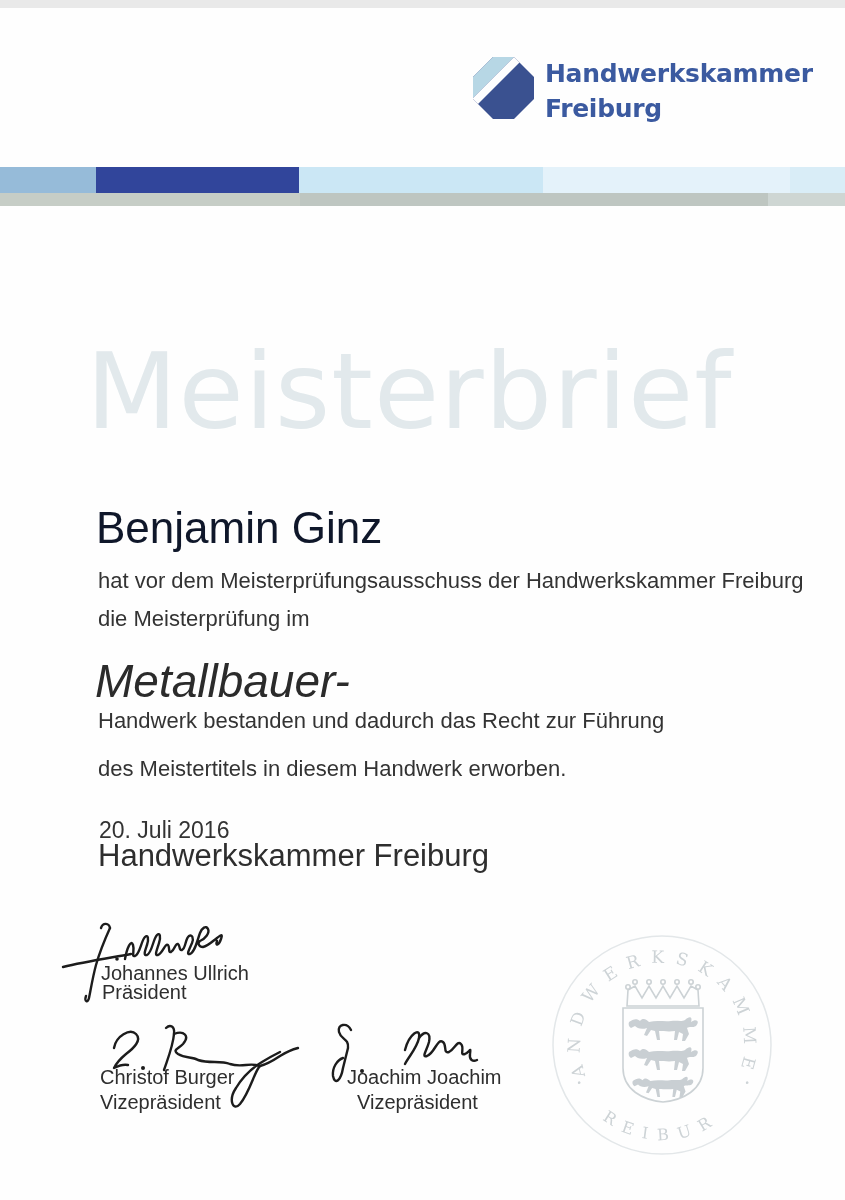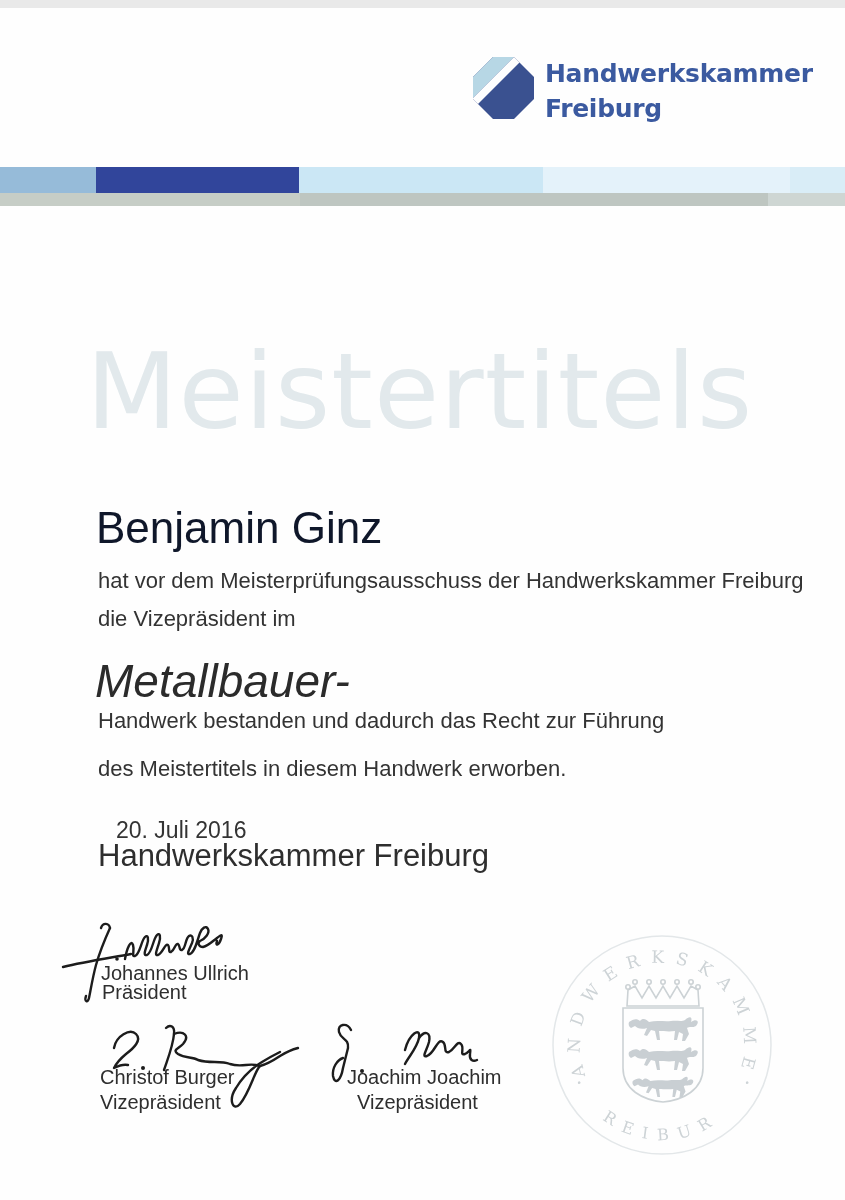--- a/index.html
+++ b/index.html
@@ -31,21 +31,21 @@
   }
 
   
   #recipient{left:96px;top:498px;font-size:44px;color:#0f172a;}
   .body-line{font-size:22px;color:#333;}
   #intro1{left:98px;top:562px;}
   #intro2{left:98px;top:600px;}
   #trade{left:95px;top:650px;font-size:46px;color:#2b2b2b;font-style:italic;}
   #outro1{left:98px;top:702px;}
   #outro2{left:98px;top:750px;}
-  #issue-date{left:116px;top:811px;font-size:23px;color:#333;}
+  #issue-date{left:99px;top:811px;font-size:23px;color:#333;}
   #issuer{left:98px;top:832px;font-size:31px;color:#2e2e2e;}
 
   
   .sig-name{font-size:20px;color:#2e2e2e;}
   .sig-title{font-size:20px;color:#2e2e2e;}
   #sig1-name{left:101px;top:955px;}
   #sig1-title{left:102px;top:974px;}
   #sig2-name{left:100px;top:1059px;}
   #sig2-title{left:100px;top:1084px;}
   #sig3-name{left:347px;top:1059px;}
@@ -89,25 +89,25 @@
     <div class="seg" style="left:299px;width:244px;background:#cbe7f5;"></div>
     <div class="seg" style="left:543px;width:247px;background:#e4f2fa;"></div>
     <div class="seg" style="left:790px;width:55px;background:#d9edf7;"></div>
   </div>
   <div id="band">
     <div class="seg" style="left:0;width:300px;background:#c6cdc6;"></div>
     <div class="seg" style="left:300px;width:468px;background:#bec6c1;"></div>
     <div class="seg" style="left:768px;width:77px;background:#ced6d3;"></div>
   </div>
 
-  <div id="watermark" class="abs">Meistertitels</div>
+  <div id="watermark" class="abs">Meisterbrief</div>
 
   <div id="recipient" class="abs">Benjamin Ginz</div>
   <div id="intro1" class="abs body-line">hat vor dem Meisterprüfungsausschuss der Handwerkskammer Freiburg</div>
-  <div id="intro2" class="abs body-line">die Vizepräsident im</div>
+  <div id="intro2" class="abs body-line">die Meisterprüfung im</div>
   <div id="trade" class="abs">Metallbauer-</div>
   <div id="outro1" class="abs body-line">Handwerk bestanden und dadurch das Recht zur Führung</div>
   <div id="outro2" class="abs body-line">des Meistertitels in diesem Handwerk erworben.</div>
   <div id="issue-date" class="abs">20. Juli 2016</div>
   <div id="issuer" class="abs">Handwerkskammer Freiburg</div>
 
   <svg class="abs" style="left:55px;top:895px;" width="230" height="105" viewBox="0 0 230 105">
     <path class="sigpath" d="M 8,64 C 28,59 48,56 76,51"></path>
     <path class="sigpath" d="M 55,25 C 50,36 45,48 41,62 C 38,73 36,85 34,95 C 33,100 29,99 31,93"></path>
     <path class="sigpath" d="M 55,25 C 54,20 48,19 46,25"></path>

